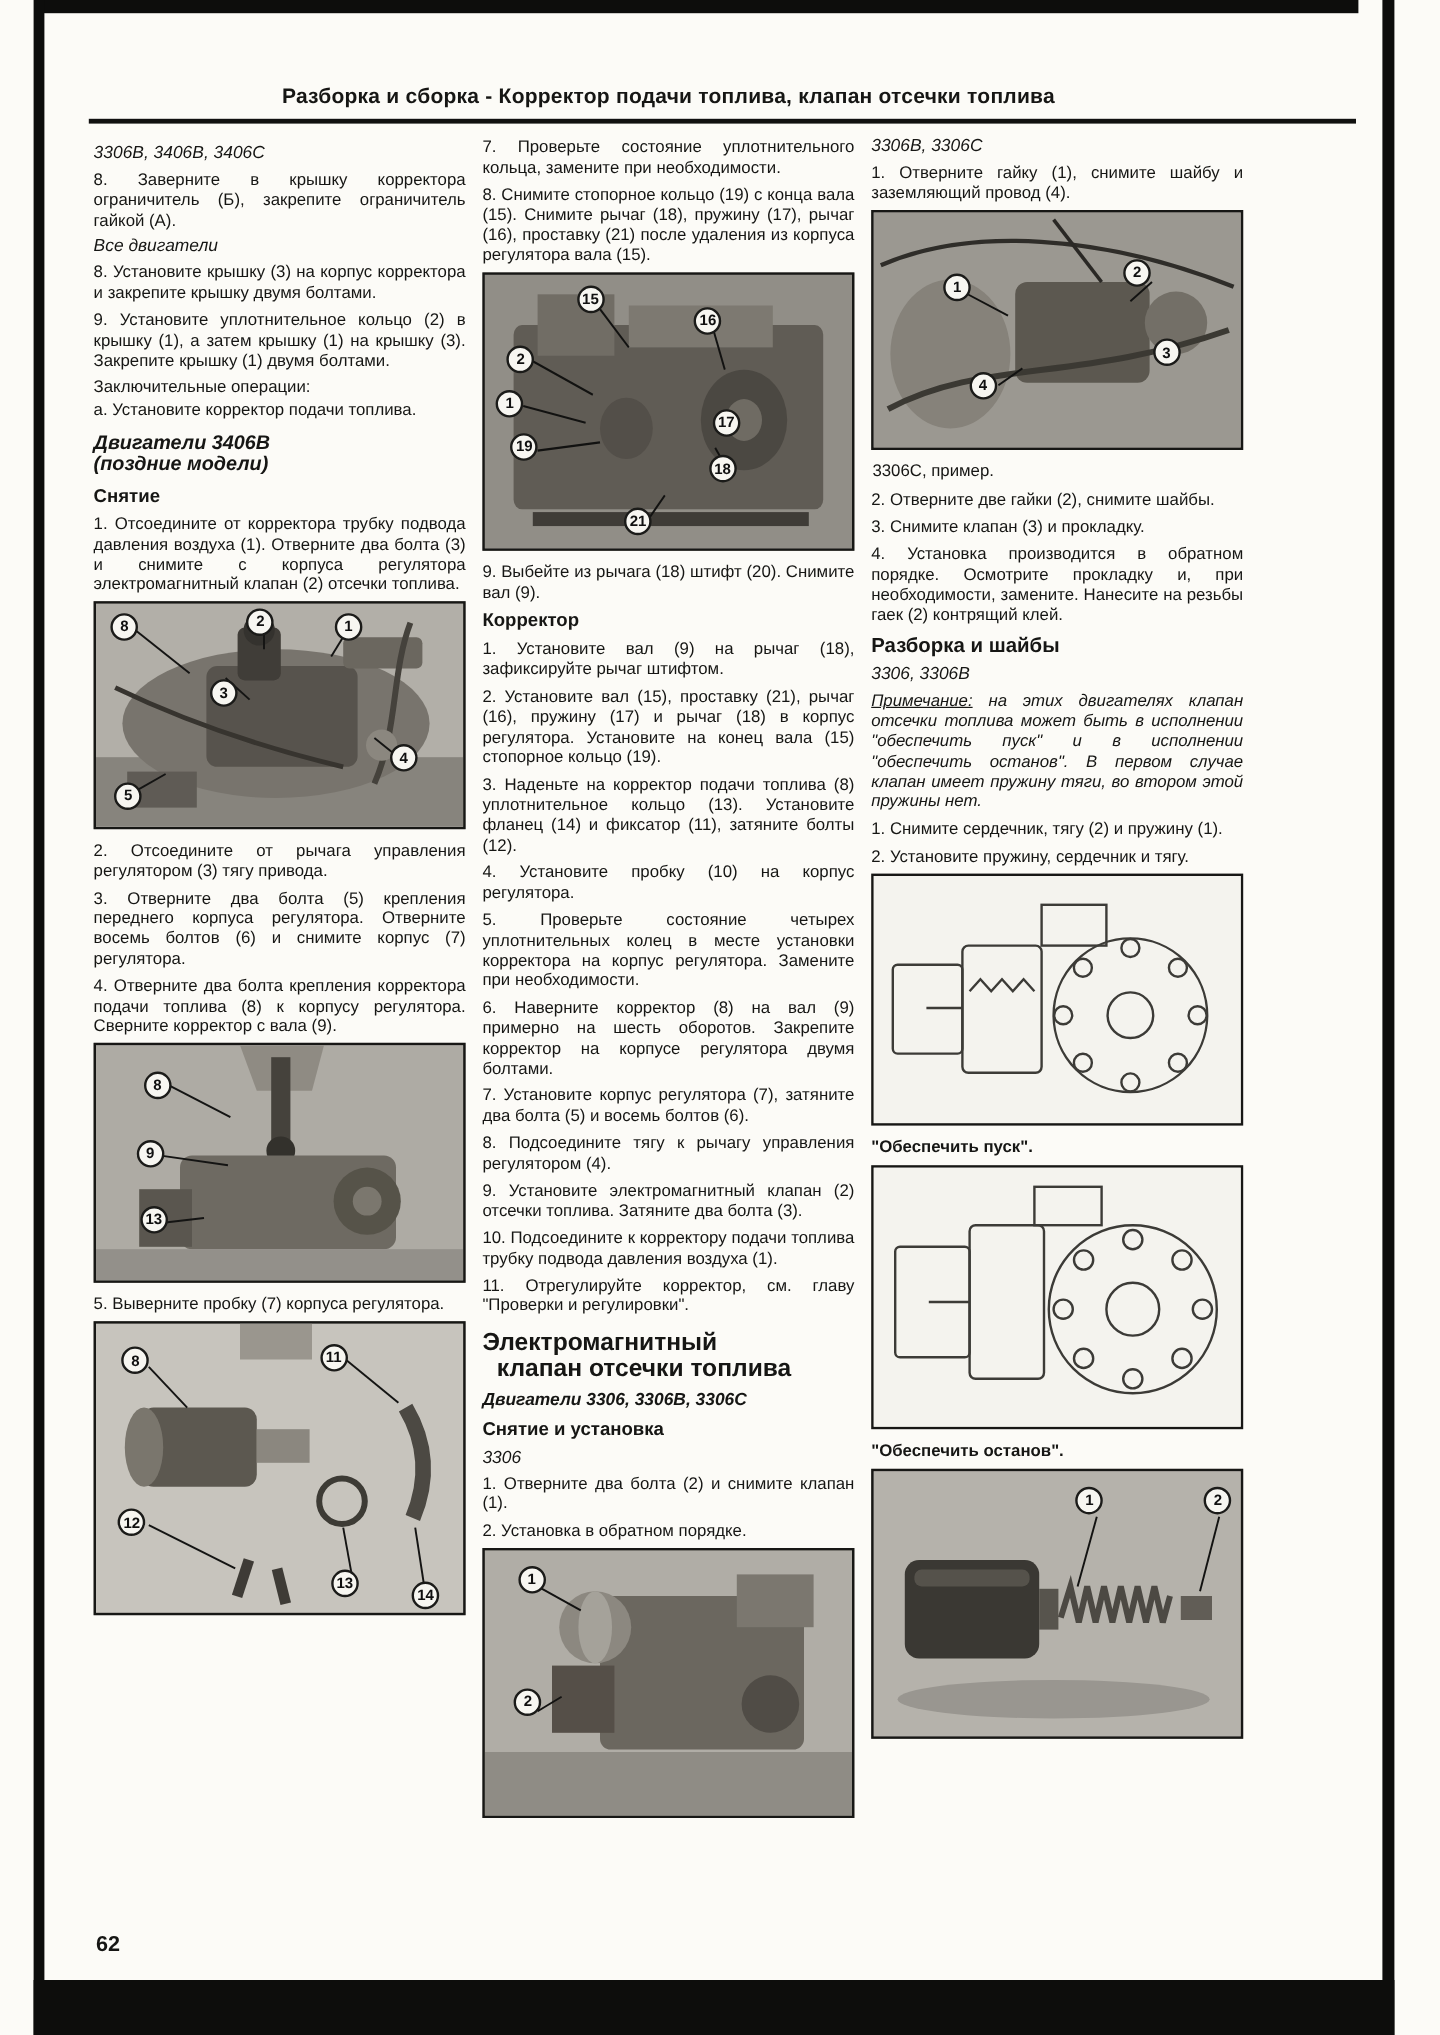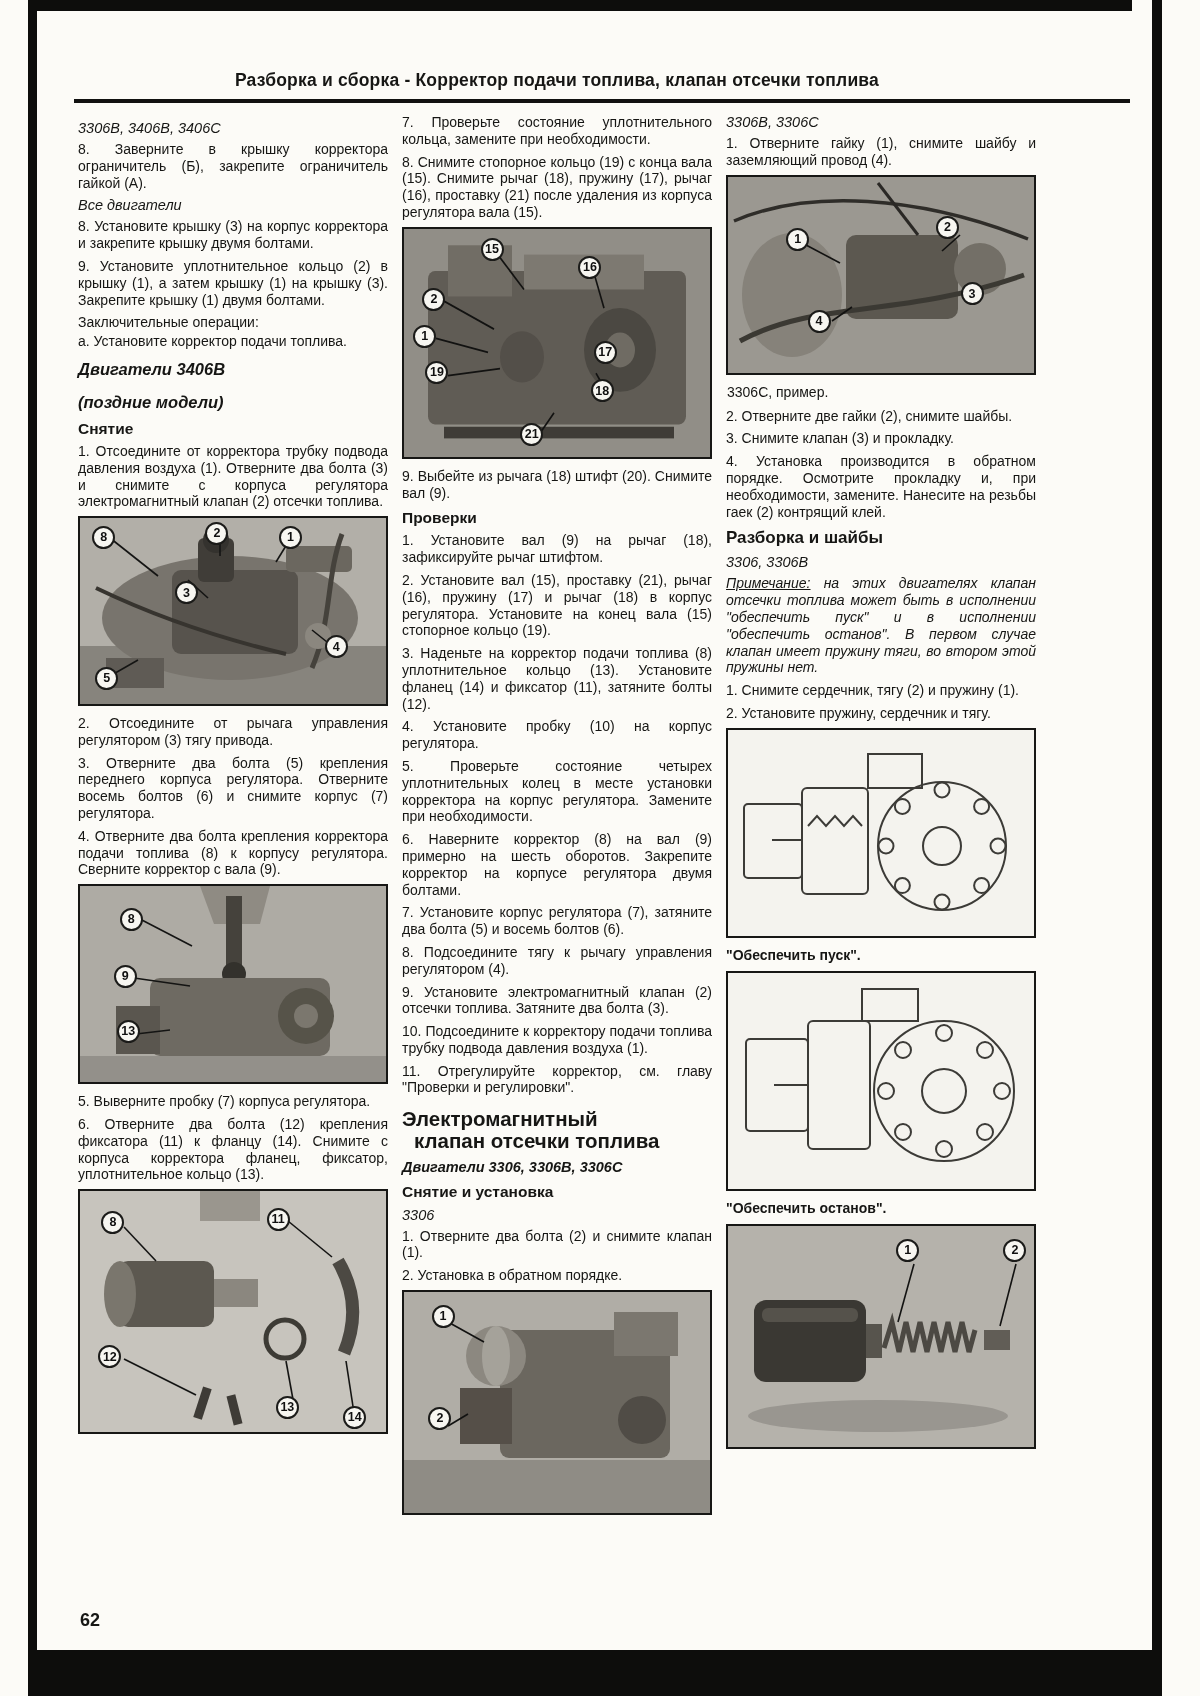--- a/index.html
+++ b/index.html
@@ -49,21 +49,21 @@
 
     <div class="col">
       <div class="h-it">3306В, 3406В, 3406С</div>
       <p>8. Заверните в крышку корректора ограничитель (Б), закрепите ограничитель гайкой (А).</p>
       <div class="h-it">Все двигатели</div>
       <p>8. Установите крышку (3) на корпус корректора и закрепите крышку двумя болтами.</p>
       <p>9. Установите уплотнительное кольцо (2) в крышку (1), а затем крышку (1) на крышку (3). Закрепите крышку (1) двумя болтами.</p>
       <p class="tight">Заключительные операции:</p>
       <p>а. Установите корректор подачи топлива.</p>
       <div class="h-it-lg">Двигатели 3406В</div>
-      <div class="h-it-lg" style="margin-top:15px;margin-bottom:3px;">(поздние модели)</div>
+      <div class="h-it-lg" style="margin-top:0;margin-bottom:3px;">(поздние модели)</div>
       <div class="h-bold">Снятие</div>
       <p>1. Отсоедините от корректора трубку подвода давления воздуха (1). Отверните два болта (3) и снимите с корпуса регулятора электромагнитный клапан (2) отсечки топлива.</p>
 
       <div class="fig" style="height:190px">
         <svg viewBox="0 0 306 186" preserveAspectRatio="none">
           <rect width="306" height="186" fill="#b2afa8"></rect>
           <rect y="128" width="306" height="58" fill="#87847d"></rect>
           <ellipse cx="150" cy="100" rx="128" ry="62" fill="#78746d"></ellipse>
           <rect x="92" y="52" width="126" height="84" rx="9" fill="#57534d"></rect>
           <rect x="118" y="20" width="36" height="44" rx="6" fill="#403d38"></rect>
@@ -106,21 +106,20 @@
           <line x1="58" y1="32" x2="112" y2="60" stroke="#141413" stroke-width="1.6"></line>
           <line x1="54" y1="92" x2="110" y2="100" stroke="#141413" stroke-width="1.6"></line>
           <line x1="56" y1="148" x2="90" y2="144" stroke="#141413" stroke-width="1.6"></line>
         </svg>
         <span class="co" style="left:13%;top:11%">8</span>
         <span class="co" style="left:11%;top:40%">9</span>
         <span class="co" style="left:12%;top:68%">13</span>
       </div>
 
       <p>5. Выверните пробку (7) корпуса регулятора.</p>
-      <p>6. Отверните два болта (12) крепления фиксатора (11) к фланцу (14). Снимите с корпуса корректора фланец, фиксатор, уплотнительное кольцо (13).</p>
 
       <div class="fig" style="height:245px">
         <svg viewBox="0 0 306 241" preserveAspectRatio="none">
           <rect width="306" height="241" fill="#c7c4bd"></rect>
           <path d="M120 0 h60 v30 h-60 z" fill="#9a968e"></path>
           <rect x="38" y="70" width="96" height="66" rx="10" fill="#5c5850"></rect>
           <ellipse cx="40" cy="103" rx="16" ry="33" fill="#7a766d"></ellipse>
           <rect x="134" y="88" width="44" height="28" fill="#8b877f"></rect>
           <circle cx="205" cy="148" r="19" fill="none" stroke="#3d3b35" stroke-width="5"></circle>
           <path d="M258 70 q 26 44 6 92" stroke="#4c4943" stroke-width="13" fill="none"></path>
@@ -167,21 +166,21 @@
         <span class="co" style="left:57%;top:12%">16</span>
         <span class="co" style="left:6%;top:26%">2</span>
         <span class="co" style="left:3%;top:42%">1</span>
         <span class="co" style="left:7%;top:58%">19</span>
         <span class="co" style="left:62%;top:49%">17</span>
         <span class="co" style="left:61%;top:66%">18</span>
         <span class="co" style="left:38%;top:85%">21</span>
       </div>
 
       <p>9. Выбейте из рычага (18) штифт (20). Снимите вал (9).</p>
-      <div class="h-bold">Проверки</div>
+      <div class="h-bold">Корректор</div>
       <p>1. Установите вал (9) на рычаг (18), зафиксируйте рычаг штифтом.</p>
       <p>2. Установите вал (15), проставку (21), рычаг (16), пружину (17) и рычаг (18) в корпус регулятора. Установите на конец вала (15) стопорное кольцо (19).</p>
       <p>3. Наденьте на корректор подачи топлива (8) уплотнительное кольцо (13). Установите фланец (14) и фиксатор (11), затяните болты (12).</p>
       <p>4. Установите пробку (10) на корпус регулятора.</p>
       <p>5. Проверьте состояние четырех уплотнительных колец в месте установки корректора на корпус регулятора. Замените при необходимости.</p>
       <p>6. Наверните корректор (8) на вал (9) примерно на шесть оборотов. Закрепите корректор на корпусе регулятора двумя болтами.</p>
       <p>7. Установите корпус регулятора (7), затяните два болта (5) и восемь болтов (6).</p>
       <p>8. Подсоедините тягу к рычагу управления регулятором (4).</p>
       <p>9. Установите электромагнитный клапан (2) отсечки топлива. Затяните два болта (3).</p>
       <p>10. Подсоедините к корректору подачи топлива трубку подвода давления воздуха (1).</p>

